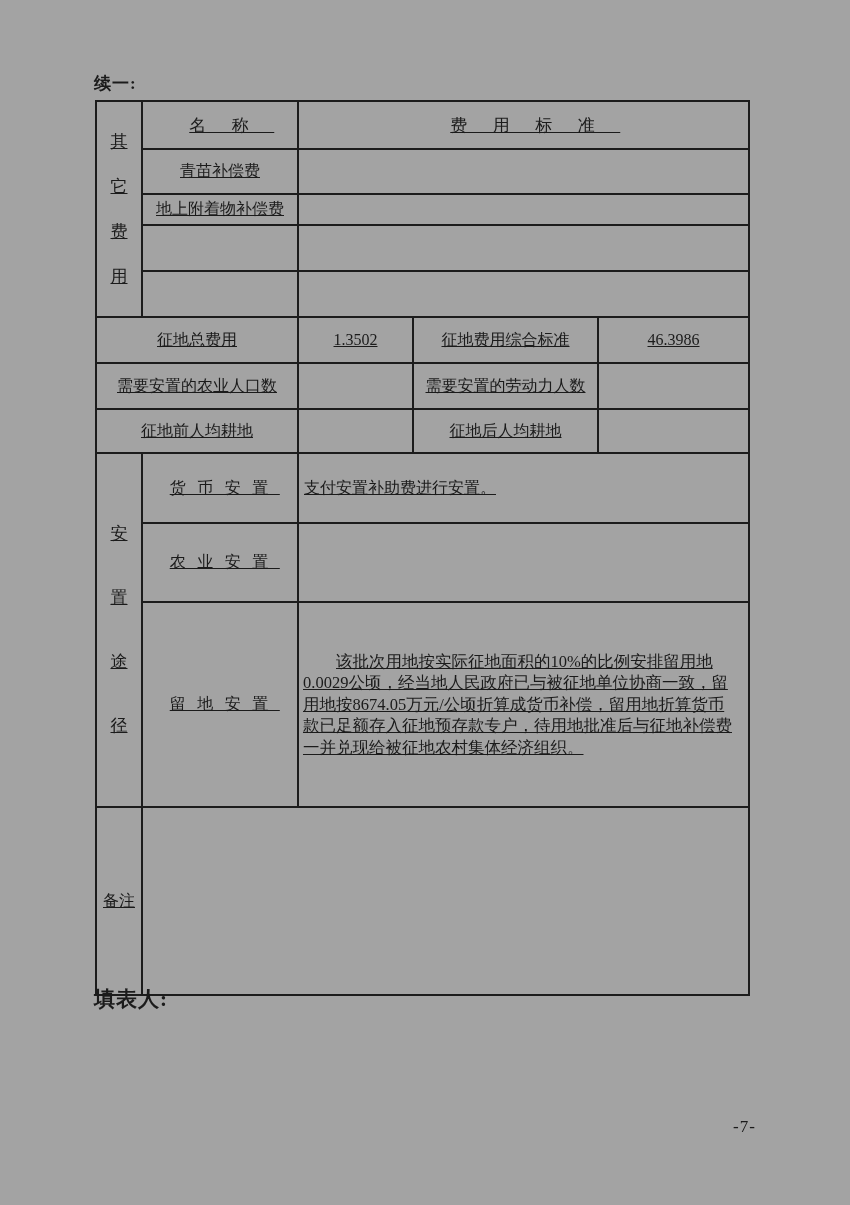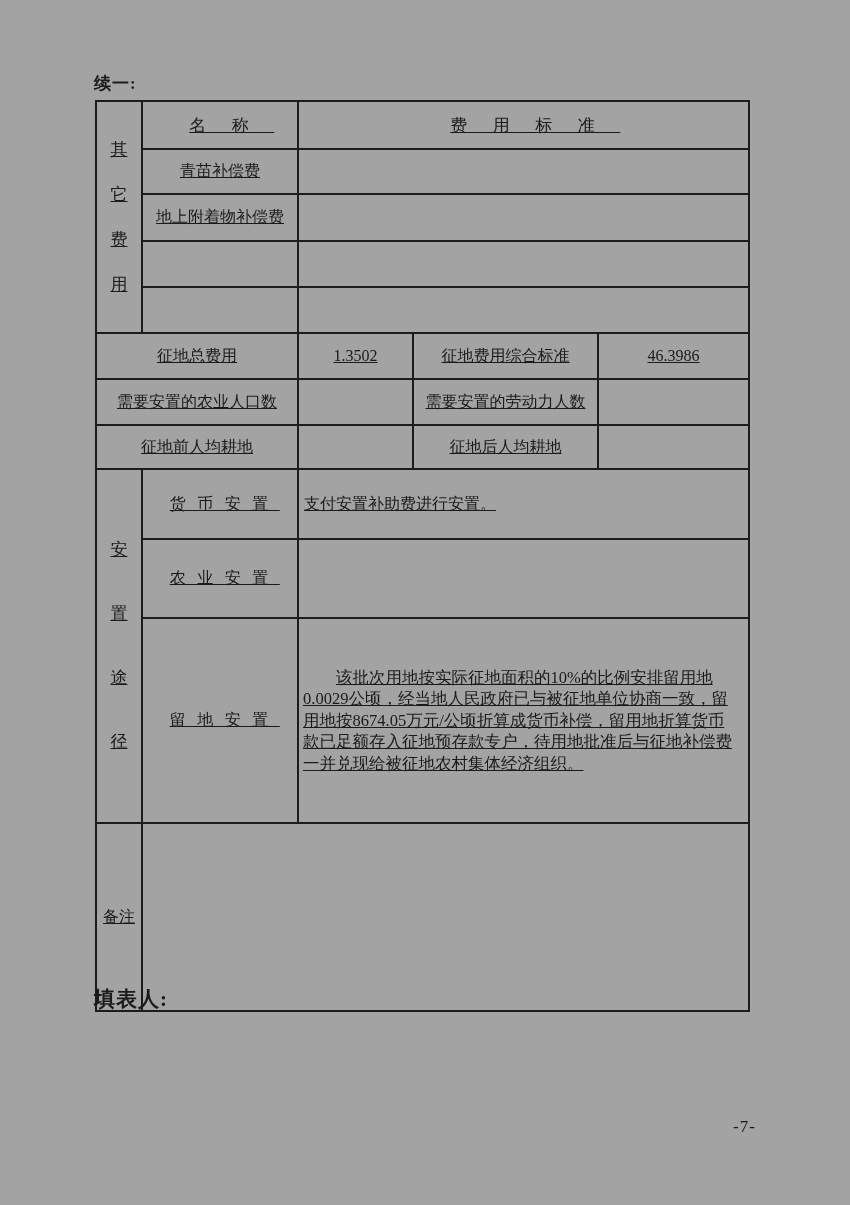--- a/index.html
+++ b/index.html
@@ -8,21 +8,21 @@
     font-family:"Liberation Serif","DejaVu Serif",serif; color:#1b1b1b;
     overflow:hidden;
   }
   .cont-label { position:absolute; left:94px; top:72px; font-size:17px; font-weight:600; letter-spacing:1px; }
   table.form {
     position:absolute; left:95px; top:100px; width:653px;
     border-collapse:collapse; table-layout:fixed;
     border:2.5px solid #1c1c1c;
   }
   td { border:2px solid #1c1c1c; padding:0 2px; font-size:16px; text-align:center; vertical-align:middle; overflow:hidden;text-decoration:underline; }
-  tr.r1{height:48px} tr.r2{height:45px} tr.r3{height:47px} tr.r4{height:46px}
+  tr.r1{height:48px} tr.r2{height:45px} tr.r3{height:31px} tr.r4{height:46px}
   tr.r5{height:46px} tr.r6{height:46px} tr.r7{height:46px} tr.r8{height:44px}
   tr.r9{height:70px} tr.r10{height:79px} tr.r11{height:205px} tr.r12{height:188px}
   .hdr { font-size:17px; letter-spacing:1.5em; padding-left:1.5em; }
   .sp  { letter-spacing:0.72em; padding-left:0.72em; }
   .vtext { white-space:pre-line; text-align:center; font-size:17px; }
   .lh1 { line-height:45px; }
   .lh2 { line-height:64px; }
   .left-cell { text-align:left; padding-left:5px;margin-top:8px; }
   .para-cell { text-align:left; vertical-align:middle; }
   .para { font-size:16.5px; line-height:21.5px; text-indent:2em; text-align:left; padding:0 6px 0 2px; }

